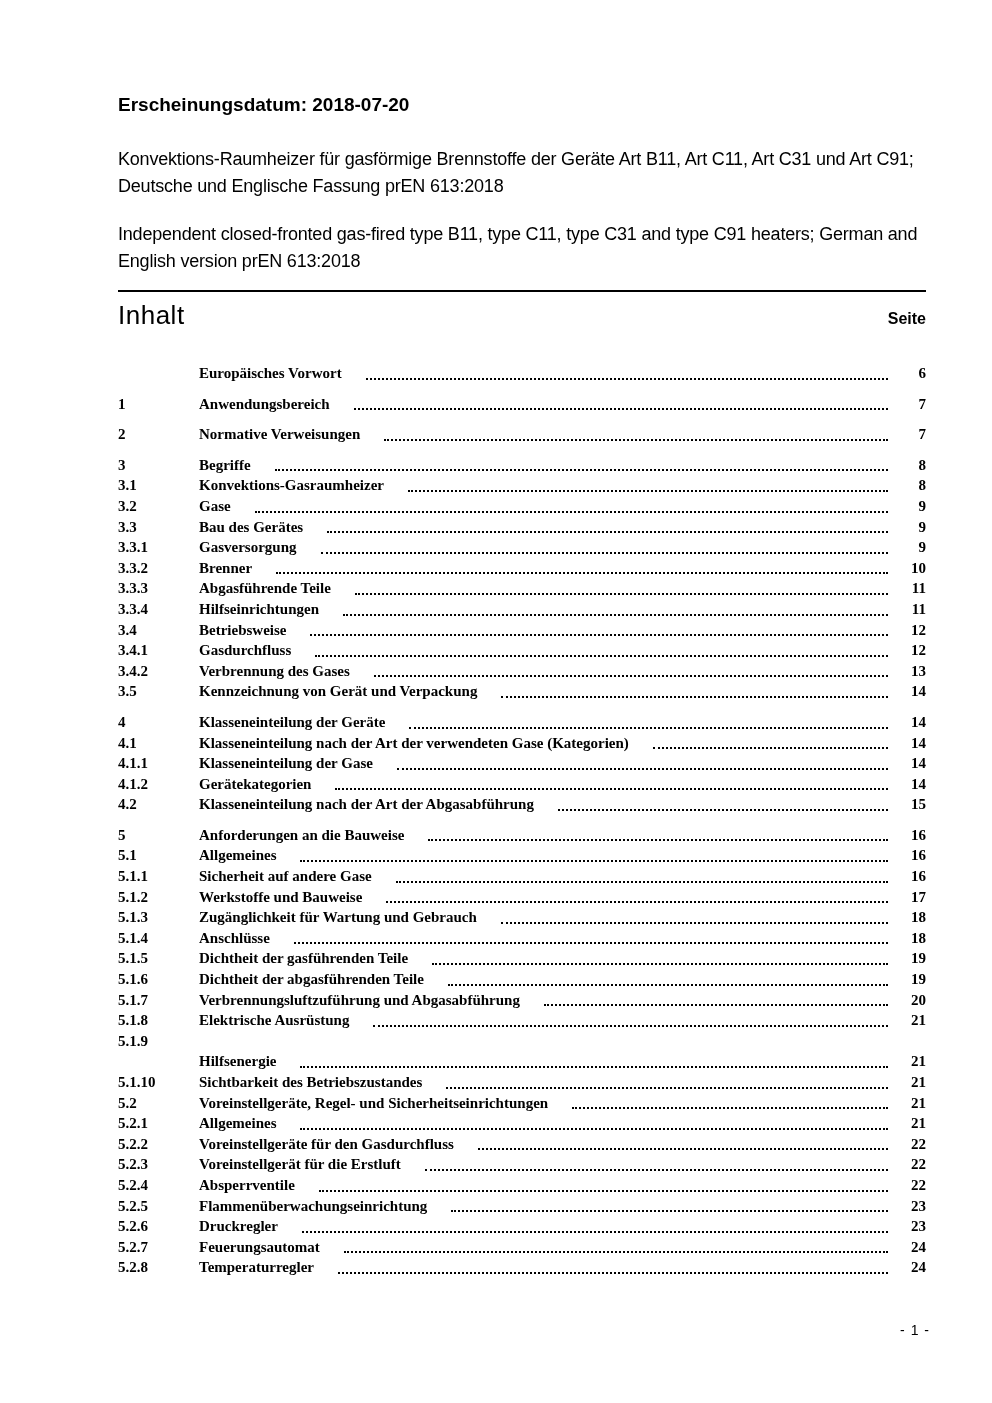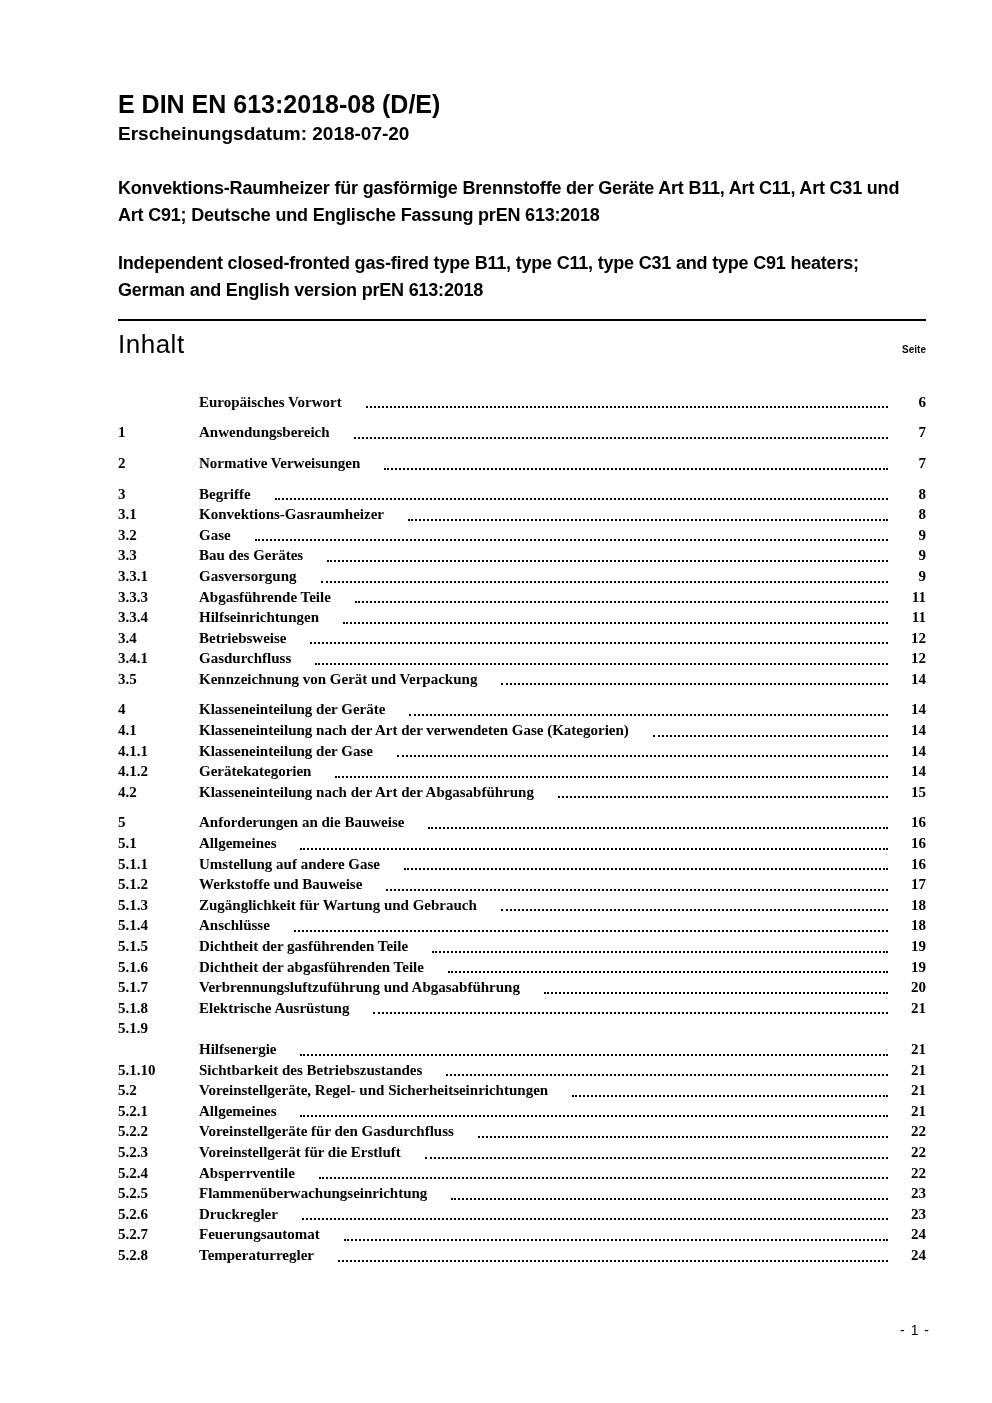--- a/index.html
+++ b/index.html
@@ -14,33 +14,33 @@
     padding: 90px 66px 0 118px;
     box-sizing: border-box;
   }
   .doc-number {
     font-size: 25px; font-weight: 700; line-height: 1.15; margin: 0;
   }
   .pub-date {
     font-size: 19px; font-weight: 700; margin-top: 4px;
   }
   .doc-title {
-    font-size: 18px; font-weight: 700; line-height: 27px; letter-spacing: -0.2px;
+    font-size: 18px; font-weight: 400; line-height: 27px; letter-spacing: -0.2px;
   }
   .title-de { margin-top: 30px; }
   .title-en { margin-top: 21px; }
   .divider {
     border: none; border-top: 2px solid #000; margin: 15px 0 0 0;
   }
   .inhalt-row {
     display: flex; justify-content: space-between; align-items: baseline;
     margin-top: 8px;
   }
   .inhalt-heading { font-size: 26px; font-weight: 400; letter-spacing: 0.5px; }
-  .seite-label { font-size: 10px; font-weight: 700; }
+  .seite-label { font-size: 16px; font-weight: 700; }
   .toc {
     margin-top: 32px;
     font-family: "Liberation Serif", serif;
     font-weight: 700; font-size: 15px;
   }
   .toc-group { margin-top: 10px; }
   .toc-group:first-child { margin-top: 0; }
   .toc-row { display: flex; align-items: flex-end; line-height: 20.6px; gap: 21px; }
   .toc-num { width: 60px; flex-shrink: 0; }
   .toc-title { white-space: nowrap; }
@@ -54,21 +54,20 @@
   .footer-page {
     position: absolute; top: 1322px; right: 62px;
     font-size: 14px; font-weight: 400; letter-spacing: 1px;
   }
 </style>
 </head>
 <body>
 
 <div class="page">
 
-  <h1 class="doc-number">E DIN EN 613:2018-08 (D/E)</h1>
 
   <div class="pub-date">Erscheinungsdatum: 2018-07-20</div>
 
   <div class="doc-title title-de">Konvektions-Raumheizer für gasförmige Brennstoffe der Geräte Art B11, Art C11, Art C31 und Art C91; Deutsche und Englische Fassung prEN 613:2018</div>
 
   <div class="doc-title title-en">Independent closed-fronted gas-fired type B11, type C11, type C31 and type C91 heaters; German and English version prEN 613:2018</div>
 
   <hr class="divider">
 
   <div class="inhalt-row">
@@ -126,20 +125,26 @@
           <span class="toc-dots"></span>
           <span class="toc-page">9</span>
         </div>
         <div class="toc-row">
           <span class="toc-num">3.3.1</span>
           <span class="toc-title">Gasversorgung</span>
           <span class="toc-dots"></span>
           <span class="toc-page">9</span>
         </div>
         <div class="toc-row">
+          <span class="toc-num">3.3.2</span>
+          <span class="toc-title">Brenner</span>
+          <span class="toc-dots"></span>
+          <span class="toc-page">10</span>
+        </div>
+        <div class="toc-row">
           <span class="toc-num">3.3.3</span>
           <span class="toc-title">Abgasführende Teile</span>
           <span class="toc-dots"></span>
           <span class="toc-page">11</span>
         </div>
         <div class="toc-row">
           <span class="toc-num">3.3.4</span>
           <span class="toc-title">Hilfseinrichtungen</span>
           <span class="toc-dots"></span>
           <span class="toc-page">11</span>
@@ -150,20 +155,26 @@
           <span class="toc-dots"></span>
           <span class="toc-page">12</span>
         </div>
         <div class="toc-row">
           <span class="toc-num">3.4.1</span>
           <span class="toc-title">Gasdurchfluss</span>
           <span class="toc-dots"></span>
           <span class="toc-page">12</span>
         </div>
         <div class="toc-row">
+          <span class="toc-num">3.4.2</span>
+          <span class="toc-title">Verbrennung des Gases</span>
+          <span class="toc-dots"></span>
+          <span class="toc-page">13</span>
+        </div>
+        <div class="toc-row">
           <span class="toc-num">3.5</span>
           <span class="toc-title">Kennzeichnung von Gerät und Verpackung</span>
           <span class="toc-dots"></span>
           <span class="toc-page">14</span>
         </div>
       </div>
       <div class="toc-group">
         <div class="toc-row">
           <span class="toc-num">4</span>
           <span class="toc-title">Klasseneinteilung der Geräte</span>
@@ -203,21 +214,21 @@
           <span class="toc-page">16</span>
         </div>
         <div class="toc-row">
           <span class="toc-num">5.1</span>
           <span class="toc-title">Allgemeines</span>
           <span class="toc-dots"></span>
           <span class="toc-page">16</span>
         </div>
         <div class="toc-row">
           <span class="toc-num">5.1.1</span>
-          <span class="toc-title">Umstellung auf andere Gase</span>
+          <span class="toc-title">Sicherheit auf andere Gase</span>
           <span class="toc-dots"></span>
           <span class="toc-page">16</span>
         </div>
         <div class="toc-row">
           <span class="toc-num">5.1.2</span>
           <span class="toc-title">Werkstoffe und Bauweise</span>
           <span class="toc-dots"></span>
           <span class="toc-page">17</span>
         </div>
         <div class="toc-row">

